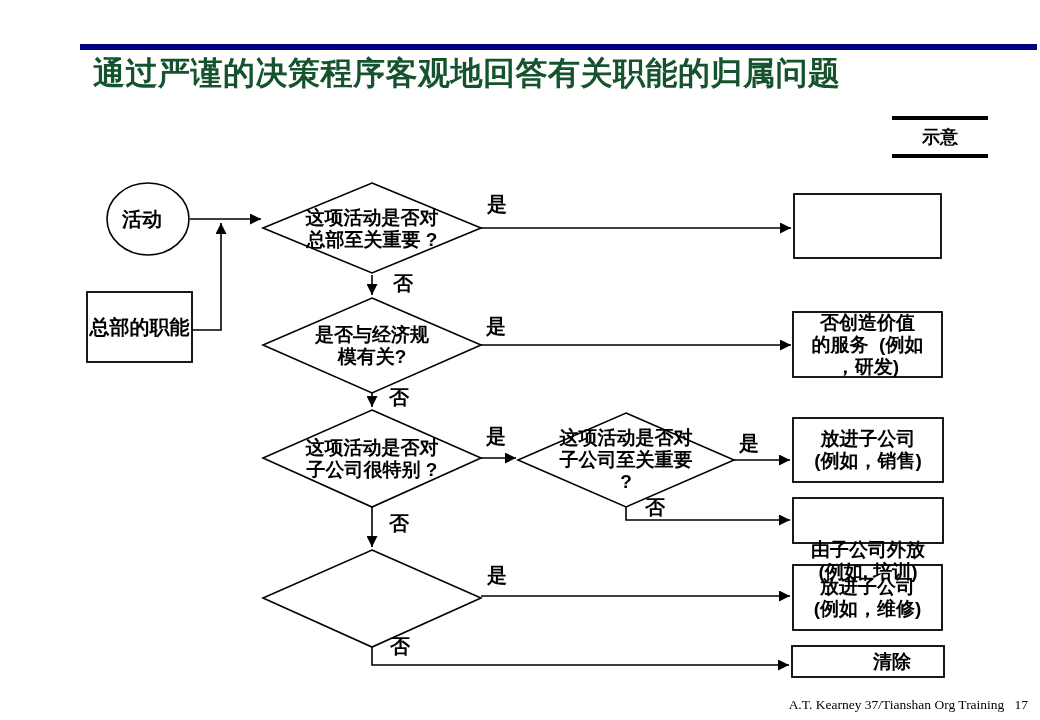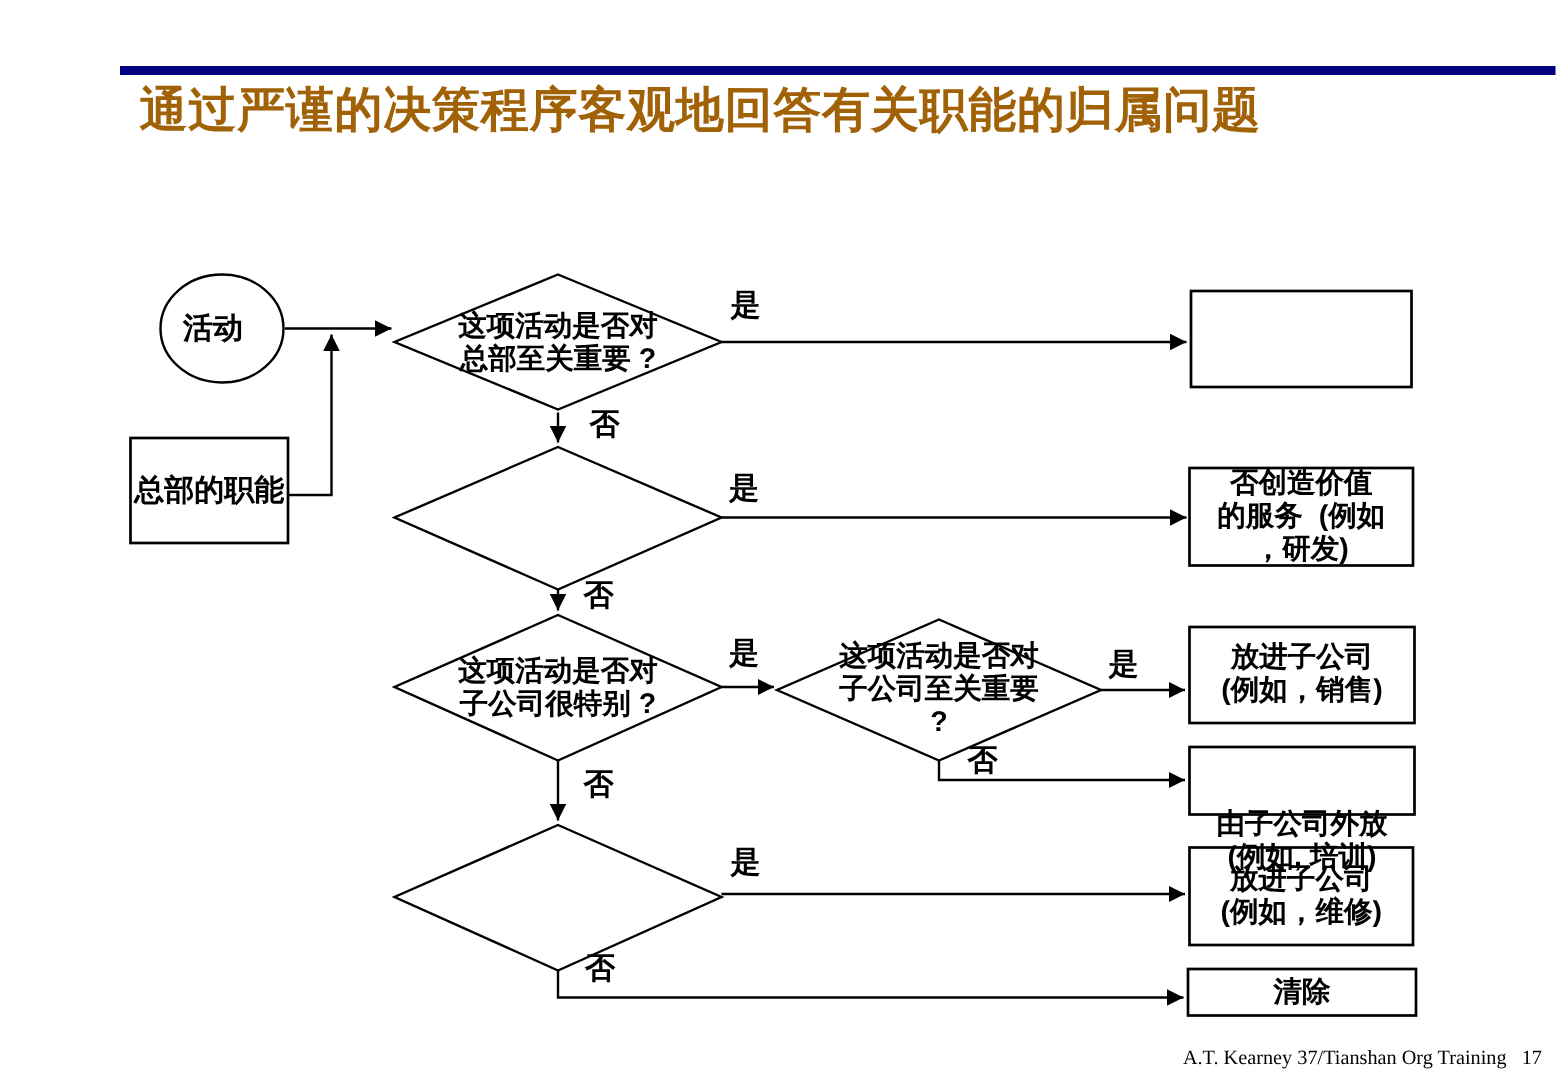--- a/index.html
+++ b/index.html
@@ -1,40 +1,43 @@
 <!DOCTYPE html>
 <html><head>
 <meta charset="utf-8">
 <style>
   html,body{margin:0;padding:0;background:#fff;}
   .slide{position:relative;width:1040px;height:720px;background:#ffffff;overflow:hidden;
          font-family:"Liberation Sans","DejaVu Sans",sans-serif;color:#000;}
   .top-rule{position:absolute;left:80px;top:44px;width:957px;height:6px;background:#000080;}
   .title{position:absolute;left:93px;top:52px;margin:0;font-size:32px;font-weight:bold;
-         color:#a16207;white-space:nowrap;letter-spacing:0.5px;}
+         color:#14532d;white-space:nowrap;letter-spacing:0.5px;}
   .legend{position:absolute;left:892px;top:116px;width:96px;border-top:4px solid #000;
           border-bottom:4px solid #000;text-align:center;font-size:18px;font-weight:bold;
           padding:5px 0;}
   svg.chart{position:absolute;left:0;top:0;}
   .lbl{position:absolute;display:flex;align-items:center;justify-content:center;
        text-align:center;font-weight:bold;white-space:pre-wrap;
        font-size:19px;line-height:22px;}
   .edge{position:absolute;font-weight:bold;font-size:20px;line-height:20px;}
   .footer{position:absolute;top:697px;right:12px;
           font-family:"Liberation Serif","DejaVu Serif",serif;
           font-size:13.5px;white-space:pre;}
 </style>
 </head>
 <body>
 
 <div class="slide">
 
   <div class="top-rule"></div>
   <h1 class="title">通过严谨的决策程序客观地回答有关职能的归属问题</h1>
 
+  <div class="legend">
+    <span>示意</span>
+  </div>
 
   <svg class="chart" width="1040" height="720" viewBox="0 0 1040 720">
     <defs>
       <marker id="arw" viewBox="0 0 10 10" refX="10" refY="5" markerWidth="11" markerHeight="11" markerUnits="userSpaceOnUse" orient="auto">
         <path d="M0,0 L10,5 L0,10 z" fill="#000"></path>
       </marker>
     </defs>
 
     <ellipse cx="148" cy="219" rx="41" ry="36" fill="#fff" stroke="#000" stroke-width="1.6"></ellipse>
     <rect x="87" y="292" width="105" height="70" fill="#fff" stroke="#000" stroke-width="1.8"></rect>
@@ -69,36 +72,38 @@
 
     <path d="M481,596 H790" fill="none" stroke="#000" stroke-width="1.6" marker-end="url(#arw)"></path>
     <path d="M372,647 V665 H789" fill="none" stroke="#000" stroke-width="1.6" marker-end="url(#arw)"></path>
   </svg>
 
   <div class="lbl" style="left:108px;top:191px;width:68px;height:56px;font-size:20px;">活动</div>
   <div class="lbl" style="left:88px;top:293px;width:103px;height:68px;font-size:20px;">总部的职能</div>
 
   <div class="lbl" style="left:272px;top:201px;width:200px;height:55px;">这项活动是否对
 总部至关重要 ?</div>
+  <div class="lbl" style="left:272px;top:319px;width:200px;height:53px;">是否与经济规
+模有关?</div>
   <div class="lbl" style="left:272px;top:431px;width:200px;height:55px;">这项活动是否对
 子公司很特别 ?</div>
   <div class="lbl" style="left:526px;top:419px;width:200px;height:82px;">这项活动是否对
 子公司至关重要
 ?</div>
 
   <div class="lbl" style="left:793px;top:312px;width:149px;height:65px;">否创造价值
 的服务  (例如
 ，研发)</div>
   <div class="lbl" style="left:793px;top:418px;width:150px;height:64px;">放进子公司
 (例如，销售)</div>
   <div class="lbl" style="left:793px;top:498px;width:150px;height:45px;margin-top:40px;">由子公司外放
 (例如, 培训)</div>
   <div class="lbl" style="left:793px;top:565px;width:149px;height:65px;">放进子公司
 (例如，维修)</div>
-  <div class="lbl" style="left:792px;top:646px;width:152px;height:31px;">清除</div>
+  <div class="lbl" style="left:792px;top:646px;width:152px;height:31px;padding-left:24px;">清除</div>
 
   <div class="edge" style="left:487px;top:194px;">是</div>
   <div class="edge" style="left:393px;top:273px;">否</div>
   <div class="edge" style="left:486px;top:316px;">是</div>
   <div class="edge" style="left:389px;top:387px;">否</div>
   <div class="edge" style="left:486px;top:426px;">是</div>
   <div class="edge" style="left:389px;top:513px;">否</div>
   <div class="edge" style="left:739px;top:433px;">是</div>
   <div class="edge" style="left:645px;top:497px;">否</div>
   <div class="edge" style="left:487px;top:565px;">是</div>

